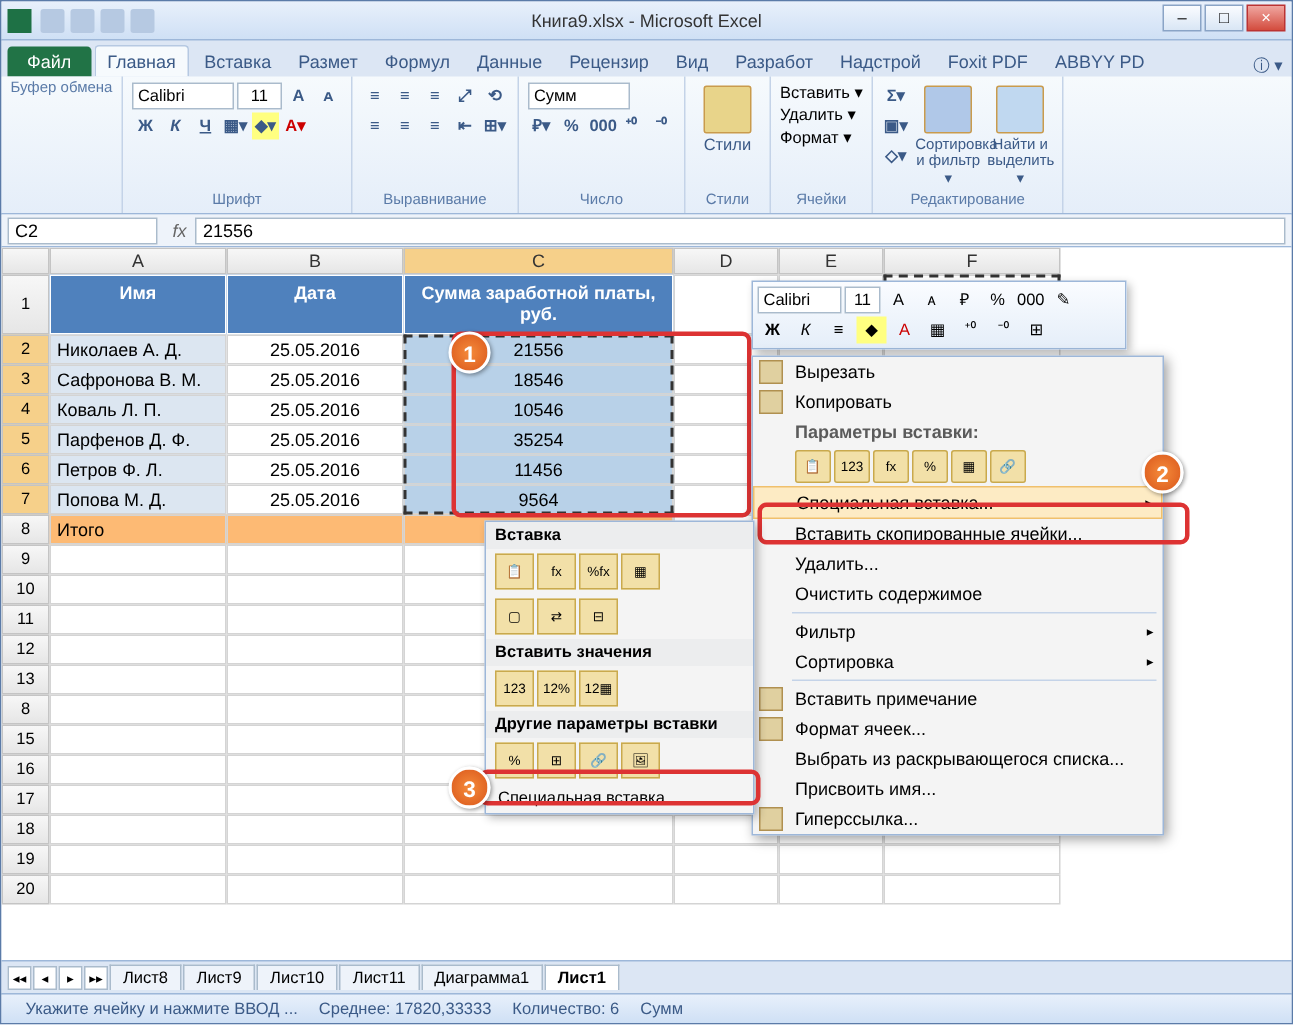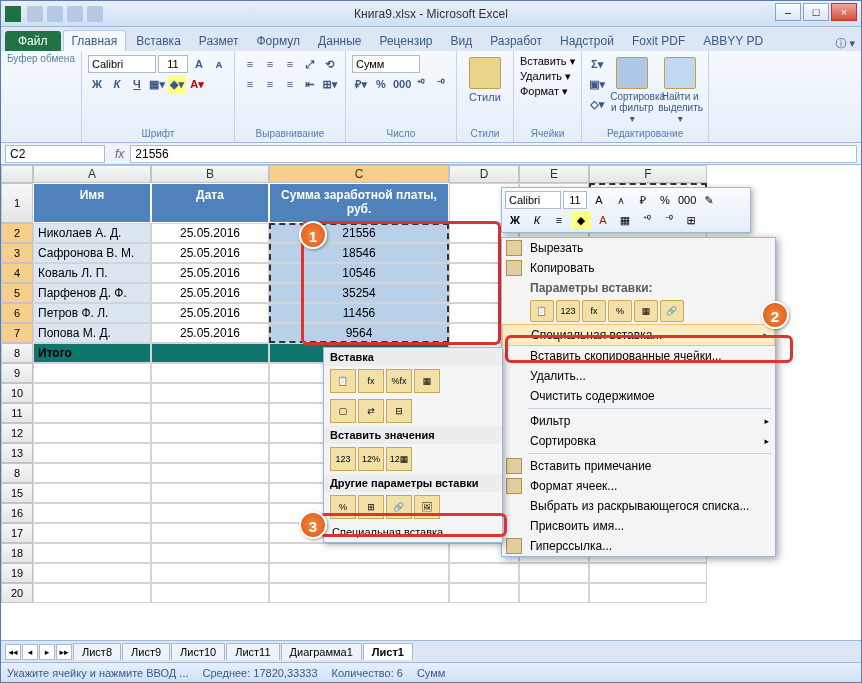--- a/index.html
+++ b/index.html
@@ -42,21 +42,21 @@
 .rows { position:absolute; top:18px; left:0; }
 .row { display:flex; height:20px; }
 .rowhdr { width:32px; border:1px solid #c4c4c4; background:linear-gradient(#f7f7f7,#e6e6e6); text-align:center; font-size:11px; line-height:18px; }
 .rowhdr.sel { background:#f6d08a; }
 .cell { width:118px; height:20px; border:1px solid #d4d4d4; font-size:12px; padding:0 4px; line-height:18px; overflow:hidden; white-space:nowrap; }
 .hdr-cell { background:#4f81bd; color:#fff; text-align:center; font-weight:bold; border:1px solid #fff; }
 .hdr-cell.tall { height:40px; line-height:14px; padding-top:4px; }
 .data-name { background:#dce6f1; }
 .data-date { background:#fff; text-align:center; }
 .selC { background:#b8d1e8; text-align:center; }
-.itogo { background:#0f766e; font-weight:bold; }
+.itogo { background:#fdba74; font-weight:normal; }
 .marq { position:absolute; border:2px dashed #333; pointer-events:none; }
 .red-box { position:absolute; border:3px solid #d33; border-radius:6px; pointer-events:none; }
 .num-badge { position:absolute; width:28px; height:28px; border-radius:50%; background:radial-gradient(#f58b3a,#d9561b); color:#fff; font-weight:bold; text-align:center; line-height:28px; font-size:15px; box-shadow:1px 1px 3px rgba(0,0,0,0.4); border:2px solid #fff; }
 .mini-toolbar { position:absolute; background:linear-gradient(#fafcff,#e5eef9); border:1px solid #9db7d9; padding:2px; font-size:11px; box-shadow:2px 2px 6px rgba(0,0,0,0.3); }
 .mini-toolbar .mr { display:flex; gap:2px; align-items:center; padding:1px; }
 .mini-toolbar .mb { width:20px; height:18px; text-align:center; line-height:16px; border:1px solid transparent; }
 .ctx-menu { position:absolute; background:#f4f4f4; border:1px solid #9db7d9; min-width:275px; font-size:12px; box-shadow:2px 2px 8px rgba(0,0,0,0.4); }
 .ctx-item { padding:3px 8px 3px 28px; position:relative; white-space:nowrap; }
 .ctx-item .ci { position:absolute; left:4px; top:2px; width:16px; height:16px; background:#e0d0a0; border:1px solid #b09050; }
 .ctx-item .arrow { position:absolute; right:6px; top:5px; font-size:9px; }
@@ -67,21 +67,21 @@
 .paste-ico-row span { width:24px; height:22px; background:#f2e0a8; border:1px solid #c9a94d; border-radius:2px; font-size:9px; text-align:center; line-height:20px; }
 .submenu { position:absolute; background:#f4f4f4; border:1px solid #9db7d9; width:180px; font-size:11px; box-shadow:2px 2px 6px rgba(0,0,0,0.3); }
 .sm-head { padding:3px 6px; font-weight:bold; background:#ecedee; }
 .sm-irow { display:flex; gap:2px; padding:3px 6px; }
 .sm-irow span { width:26px; height:24px; background:#f2e0a8; border:1px solid #c9a94d; font-size:9px; text-align:center; line-height:22px; }
 .sm-item { padding:4px 8px; }
 .sheet-tabs { height:22px; background:#dce6f4; border-top:1px solid #9db7d9; display:flex; align-items:center; font-size:11px; padding:0 4px; gap:1px; }
 .nav-btn { width:16px; height:16px; border:1px solid #abc; background:#fff; text-align:center; font-size:9px; line-height:14px; }
 .stab { padding:2px 8px; background:#eef3fa; border:1px solid #abc; border-bottom:none; }
 .stab.active { background:#fff; font-weight:bold; }
-.status-bar { height:20px; background:linear-gradient(#e8f0fb,#cfe0f5); border-top:1px solid #9db7d9; font-size:11px; display:flex; align-items:center; padding:0 6px; gap:14px; color:#3b5a87; }
+.status-bar { height:20px; background:linear-gradient(#e8f0fb,#cfe0f5); border-top:1px solid #9db7d9; font-size:11px; display:flex; align-items:center; padding:0 16px; gap:14px; color:#3b5a87; }
 </style>
 </head>
 <body>
 
 <div class="window">
   <div class="titlebar" data-name="titlebar">
     <div class="excel-icon" data-name="app-icon"></div>
     <div class="qat" data-name="quick-access-toolbar">
         <span></span>
         <span></span>

